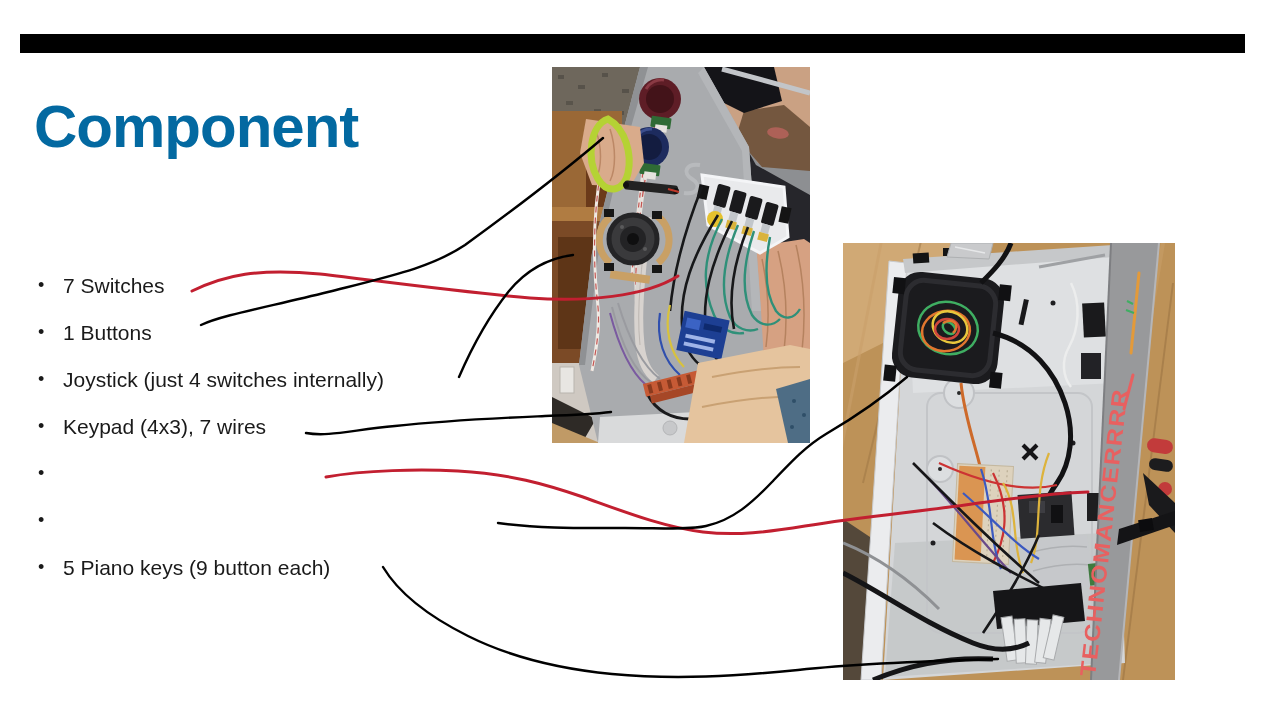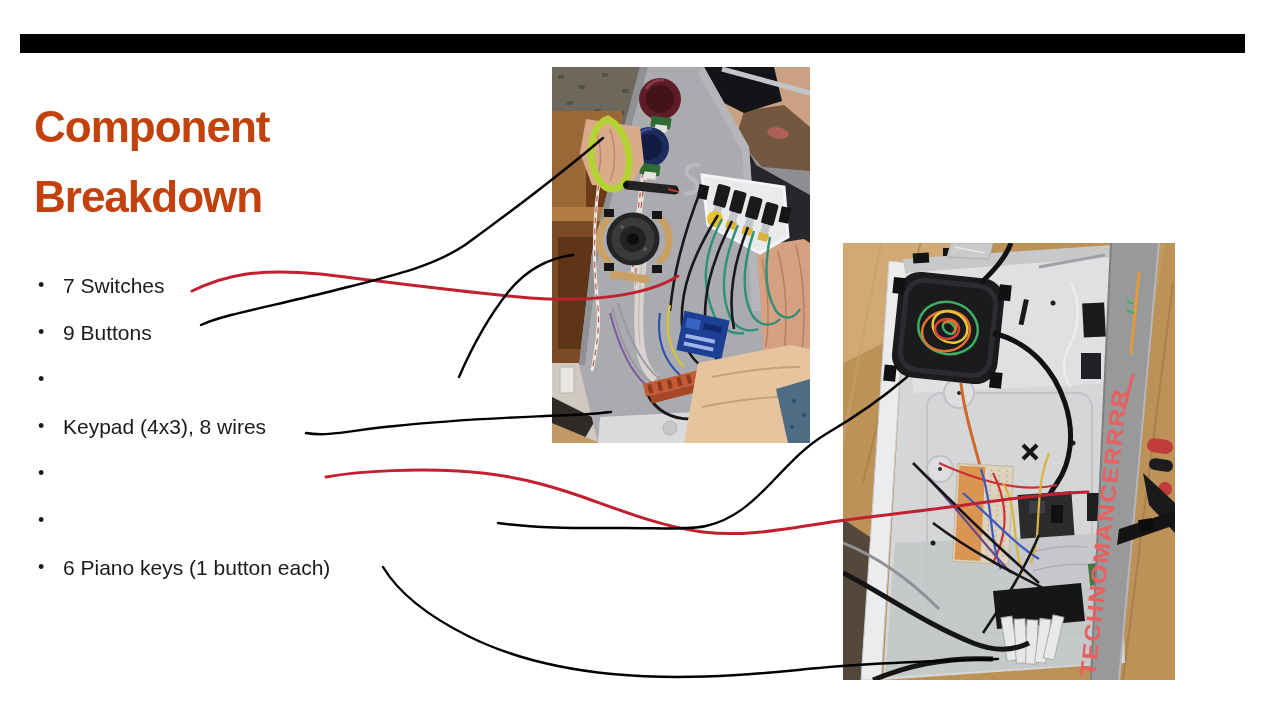--- a/index.html
+++ b/index.html
@@ -1,68 +1,68 @@
 <!DOCTYPE html>
 <html><head>
 <meta charset="utf-8">
 <style>
   html,body{margin:0;padding:0;background:#ffffff;}
   .slide{position:relative;width:1266px;height:711px;background:#ffffff;overflow:hidden;
          font-family:"Liberation Sans",sans-serif;}
   .top-bar{position:absolute;left:20px;top:34px;width:1225px;height:19px;background:#000;}
-  .title{position:absolute;left:34px;top:92px;font-size:44px;line-height:70px;
-         font-weight:bold;color:#c2410c;letter-spacing:-1px;}
+  .title{position:absolute;left:34px;top:92px;font-size:60px;line-height:70px;
+         font-weight:bold;color:#0369a1;letter-spacing:-1px;}
   .bullets{position:absolute;left:38px;top:262px;width:500px;}
   .bullet-row{display:flex;align-items:center;height:47px;font-size:21px;color:#1a1a1a;white-space:nowrap;}
   .bullet-dot{width:25px;font-size:18px;color:#1a1a1a;flex:0 0 25px;}
   .photo{position:absolute;overflow:hidden;}
   #photo1{left:552px;top:67px;width:258px;height:376px;}
   #photo2{left:843px;top:243px;width:332px;height:437px;}
   .overlay{position:absolute;left:0;top:0;width:1266px;height:711px;pointer-events:none;}
   .pen-black{fill:none;stroke:#000000;stroke-width:2.4;stroke-linecap:round;}
   .pen-red{fill:none;stroke:#c21f30;stroke-width:3;stroke-linecap:round;}
   svg{display:block;}
 </style>
 </head>
 <body>
 
 <div class="slide">
 
   <div class="top-bar"></div>
 
   <div class="title">
     <div>Component</div>
-    <div>Breakdown</div>
   </div>
 
   <div class="bullets">
     <div class="bullet-row">
       <span class="bullet-dot">•</span>
       <span>7 Switches</span>
     </div>
     <div class="bullet-row">
       <span class="bullet-dot">•</span>
-      <span>9 Buttons</span>
-    </div>
-    <div class="bullet-row">
-      <span class="bullet-dot">•</span>
-    </div>
-    <div class="bullet-row">
-      <span class="bullet-dot">•</span>
-      <span>Keypad (4x3), 8 wires</span>
-    </div>
-    <div class="bullet-row">
-      <span class="bullet-dot">•</span>
-    </div>
-    <div class="bullet-row">
-      <span class="bullet-dot">•</span>
-    </div>
-    <div class="bullet-row">
-      <span class="bullet-dot">•</span>
-      <span>6 Piano keys (1 button each)</span>
+      <span>1 Buttons</span>
+    </div>
+    <div class="bullet-row">
+      <span class="bullet-dot">•</span>
+      <span>Joystick (just 4 switches internally)</span>
+    </div>
+    <div class="bullet-row">
+      <span class="bullet-dot">•</span>
+      <span>Keypad (4x3), 7 wires</span>
+    </div>
+    <div class="bullet-row">
+      <span class="bullet-dot">•</span>
+    </div>
+    <div class="bullet-row">
+      <span class="bullet-dot">•</span>
+    </div>
+    <div class="bullet-row">
+      <span class="bullet-dot">•</span>
+      <span>5 Piano keys (9 button each)</span>
     </div>
   </div>
 
   <div class="photo" id="photo1">
     <svg width="258" height="376" viewBox="0 0 258 376">
       <rect x="0" y="0" width="258" height="376" fill="#8d8f92"></rect>
 
       <g>
         <rect x="0" y="0" width="104" height="58" fill="#6e675c"></rect>
         <rect x="6" y="8" width="6" height="4" fill="#57524a"></rect>

